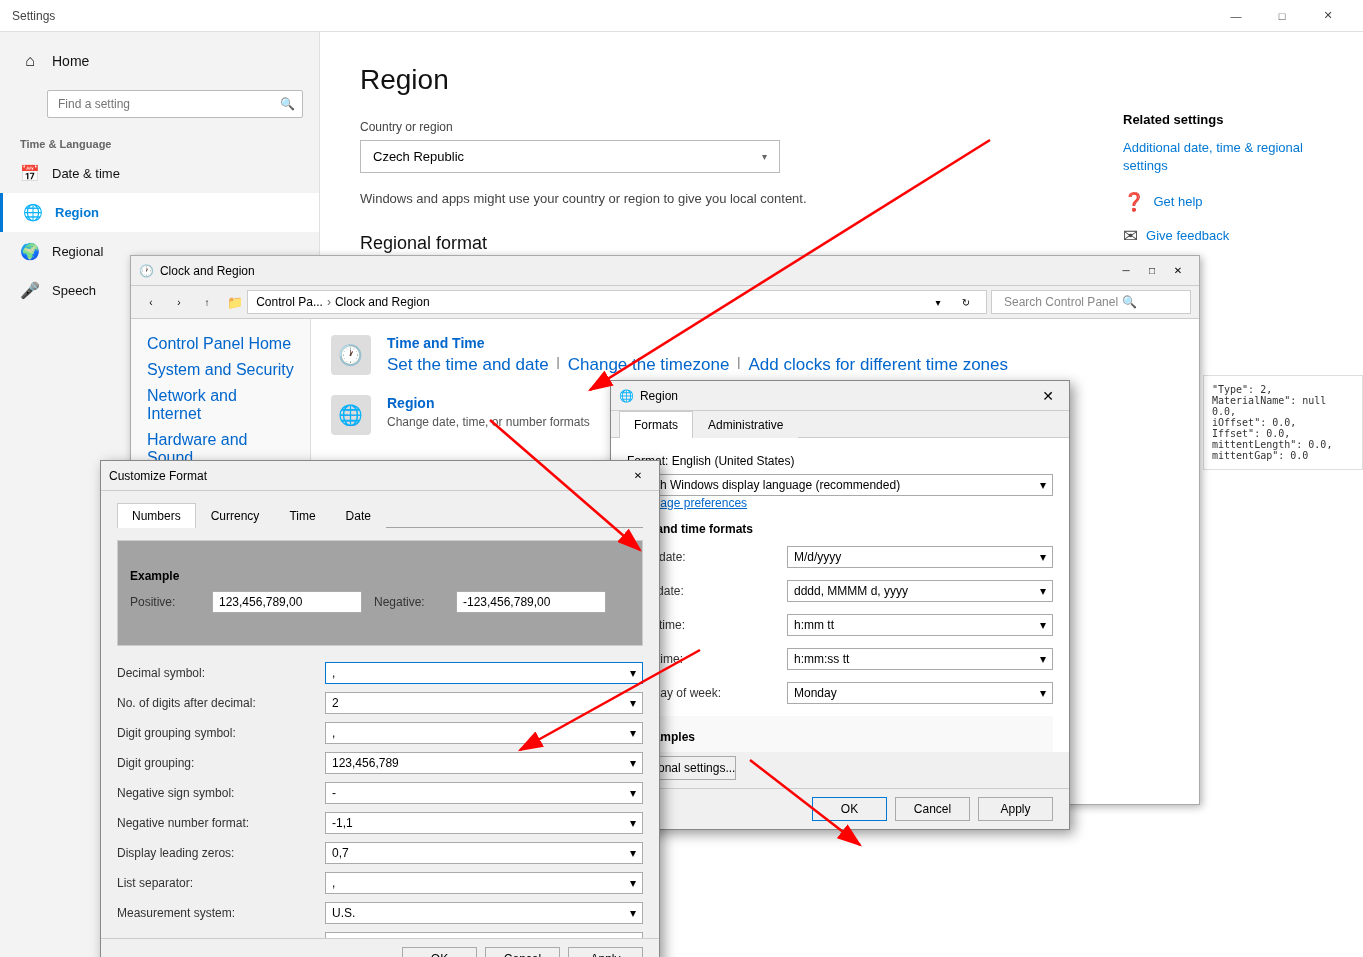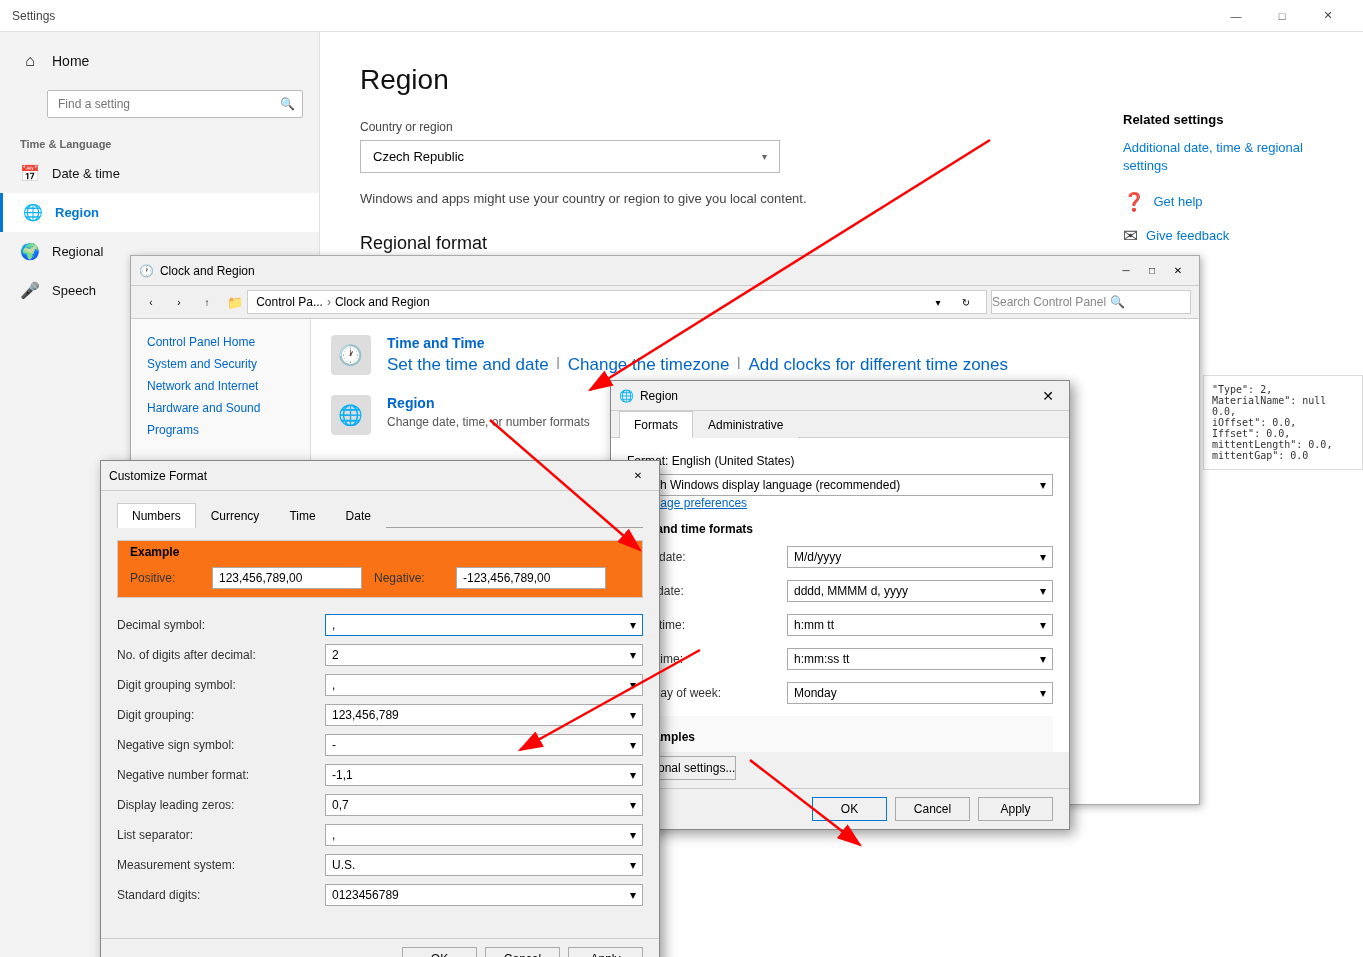--- a/index.html
+++ b/index.html
@@ -85,25 +85,25 @@
     }
     .cp-nav-btn { width: 24px; height: 24px; border: 1px solid transparent; background: transparent; cursor: pointer; display: flex; align-items: center; justify-content: center; font-size: 10px; }
     .cp-address-bar { display: flex; align-items: center; flex: 1; gap: 4px; }
     .cp-breadcrumb {
       flex: 1; height: 24px; border: 1px solid #ccc; background: #fff;
       display: flex; align-items: center; padding: 0 8px; font-size: 12px; gap: 4px;
     }
     .cp-breadcrumb-sep { color: #666; }
     .cp-search {
       width: 200px; height: 24px; border: 1px solid #ccc; background: #fff;
-      display: flex; align-items: center; padding: 0 0; gap: 4px; font-size: 12px; color: #888;
+      display: flex; align-items: center; padding: 0 12px; gap: 4px; font-size: 12px; color: #888;
     }
     .cp-body { display: flex; flex: 1; overflow: hidden; }
     .cp-sidebar { width: 180px; background: #f9f9f9; border-right: 1px solid #ddd; padding: 12px 0; }
-    .cp-sidebar-link { font-size: 12px; color: #0066cc; padding: 4px 16px; cursor: pointer; display: block; text-decoration: none; }
+    .cp-sidebar-link { font-size: 16px; color: #0066cc; padding: 4px 16px; cursor: pointer; display: block; text-decoration: none; }
     .cp-main { flex: 1; padding: 16px 20px; background: #fff; }
     .cp-section { display: flex; align-items: flex-start; gap: 16px; margin-bottom: 20px; }
     .cp-section-icon { width: 40px; height: 40px; background: #ddd; border-radius: 4px; display: flex; align-items: center; justify-content: center; font-size: 20px; }
     .cp-section-content { flex: 1; }
     .cp-section-title { font-size: 14px; color: #0066cc; cursor: pointer; font-weight: 600; }
     .cp-section-links { display: flex; gap: 8px; margin-top: 4px; flex-wrap: wrap; }
     .cp-section-link { font-size: 17px; color: #0066cc; cursor: pointer; text-decoration: none; }
     .cp-section-sep { color: #666; font-size: 12px; }
 
     
@@ -157,21 +157,21 @@
       justify-content: space-between; padding: 0 8px; border-bottom: 1px solid #ccc;
     }
     .cust-title { font-size: 12px; }
     .cust-body { flex: 1; background: #f0f0f0; padding: 12px 16px; overflow-y: auto; }
     .cust-tabs { display: flex; gap: 0; margin-bottom: 12px; border-bottom: 1px solid #a3a3a3; }
     .cust-tab {
       padding: 5px 14px; font-size: 12px; cursor: pointer; border: 1px solid transparent;
       border-bottom: none; margin-bottom: -1px; background: #f0f0f0;
     }
     .cust-tab.active { background: #fff; border-color: #ccc; border-bottom-color: #fff; }
-    .cust-example-box { background: #f97316; border: 1px solid #ccc; padding: 4px 12px; margin-bottom: 16px; }
+    .cust-example-box { background: #a3a3a3; border: 1px solid #ccc; padding: 28px 12px; margin-bottom: 16px; }
     .cust-example-title { font-size: 12px; font-weight: 600; margin-bottom: 8px; }
     .cust-example-row { display: flex; align-items: center; gap: 12px; margin-bottom: 4px; }
     .cust-example-label { font-size: 12px; color: #333; width: 70px; }
     .cust-example-input { height: 22px; border: 1px solid #aaa; background: #fff; padding: 0 6px; font-size: 12px; width: 150px; }
     .cust-form-row { display: flex; align-items: center; margin-bottom: 8px; gap: 8px; }
     .cust-form-label { font-size: 12px; color: #333; width: 200px; }
     .cust-form-dropdown {
       flex: 1; height: 22px; border: 1px solid #0078d4; background: #fff;
       font-size: 12px; display: flex; align-items: center; justify-content: space-between; padding: 0 6px; cursor: pointer;
     }

